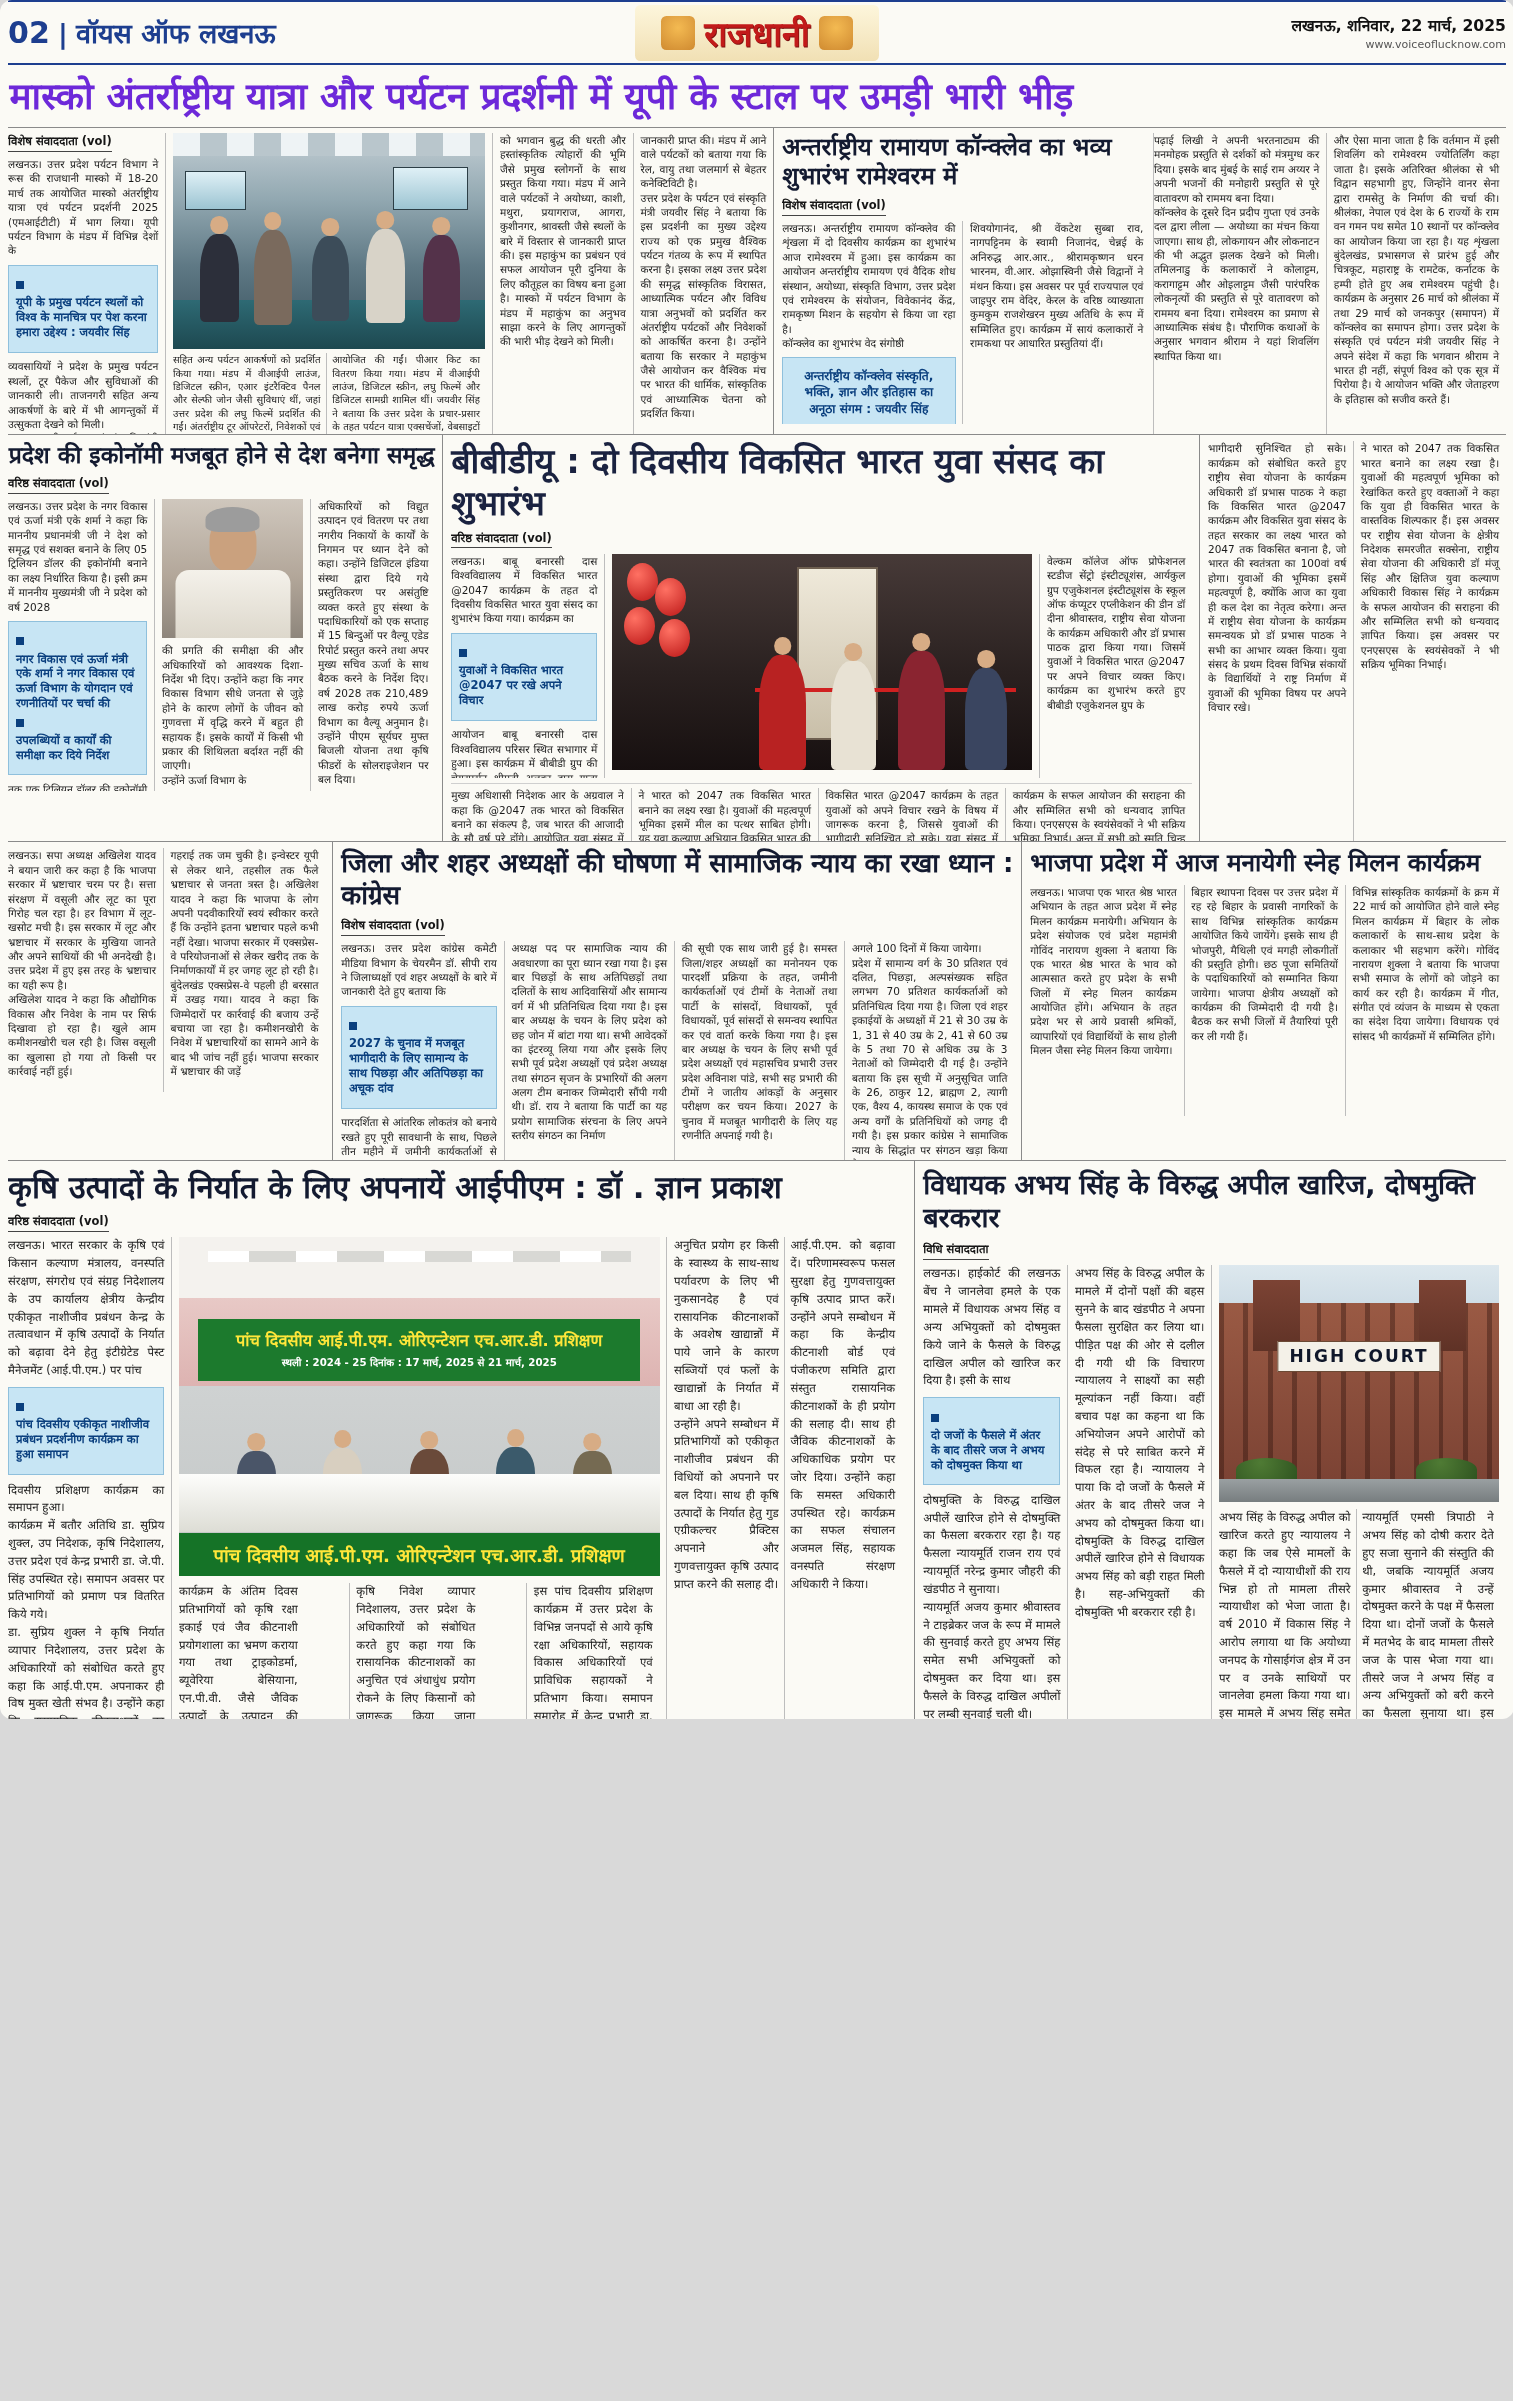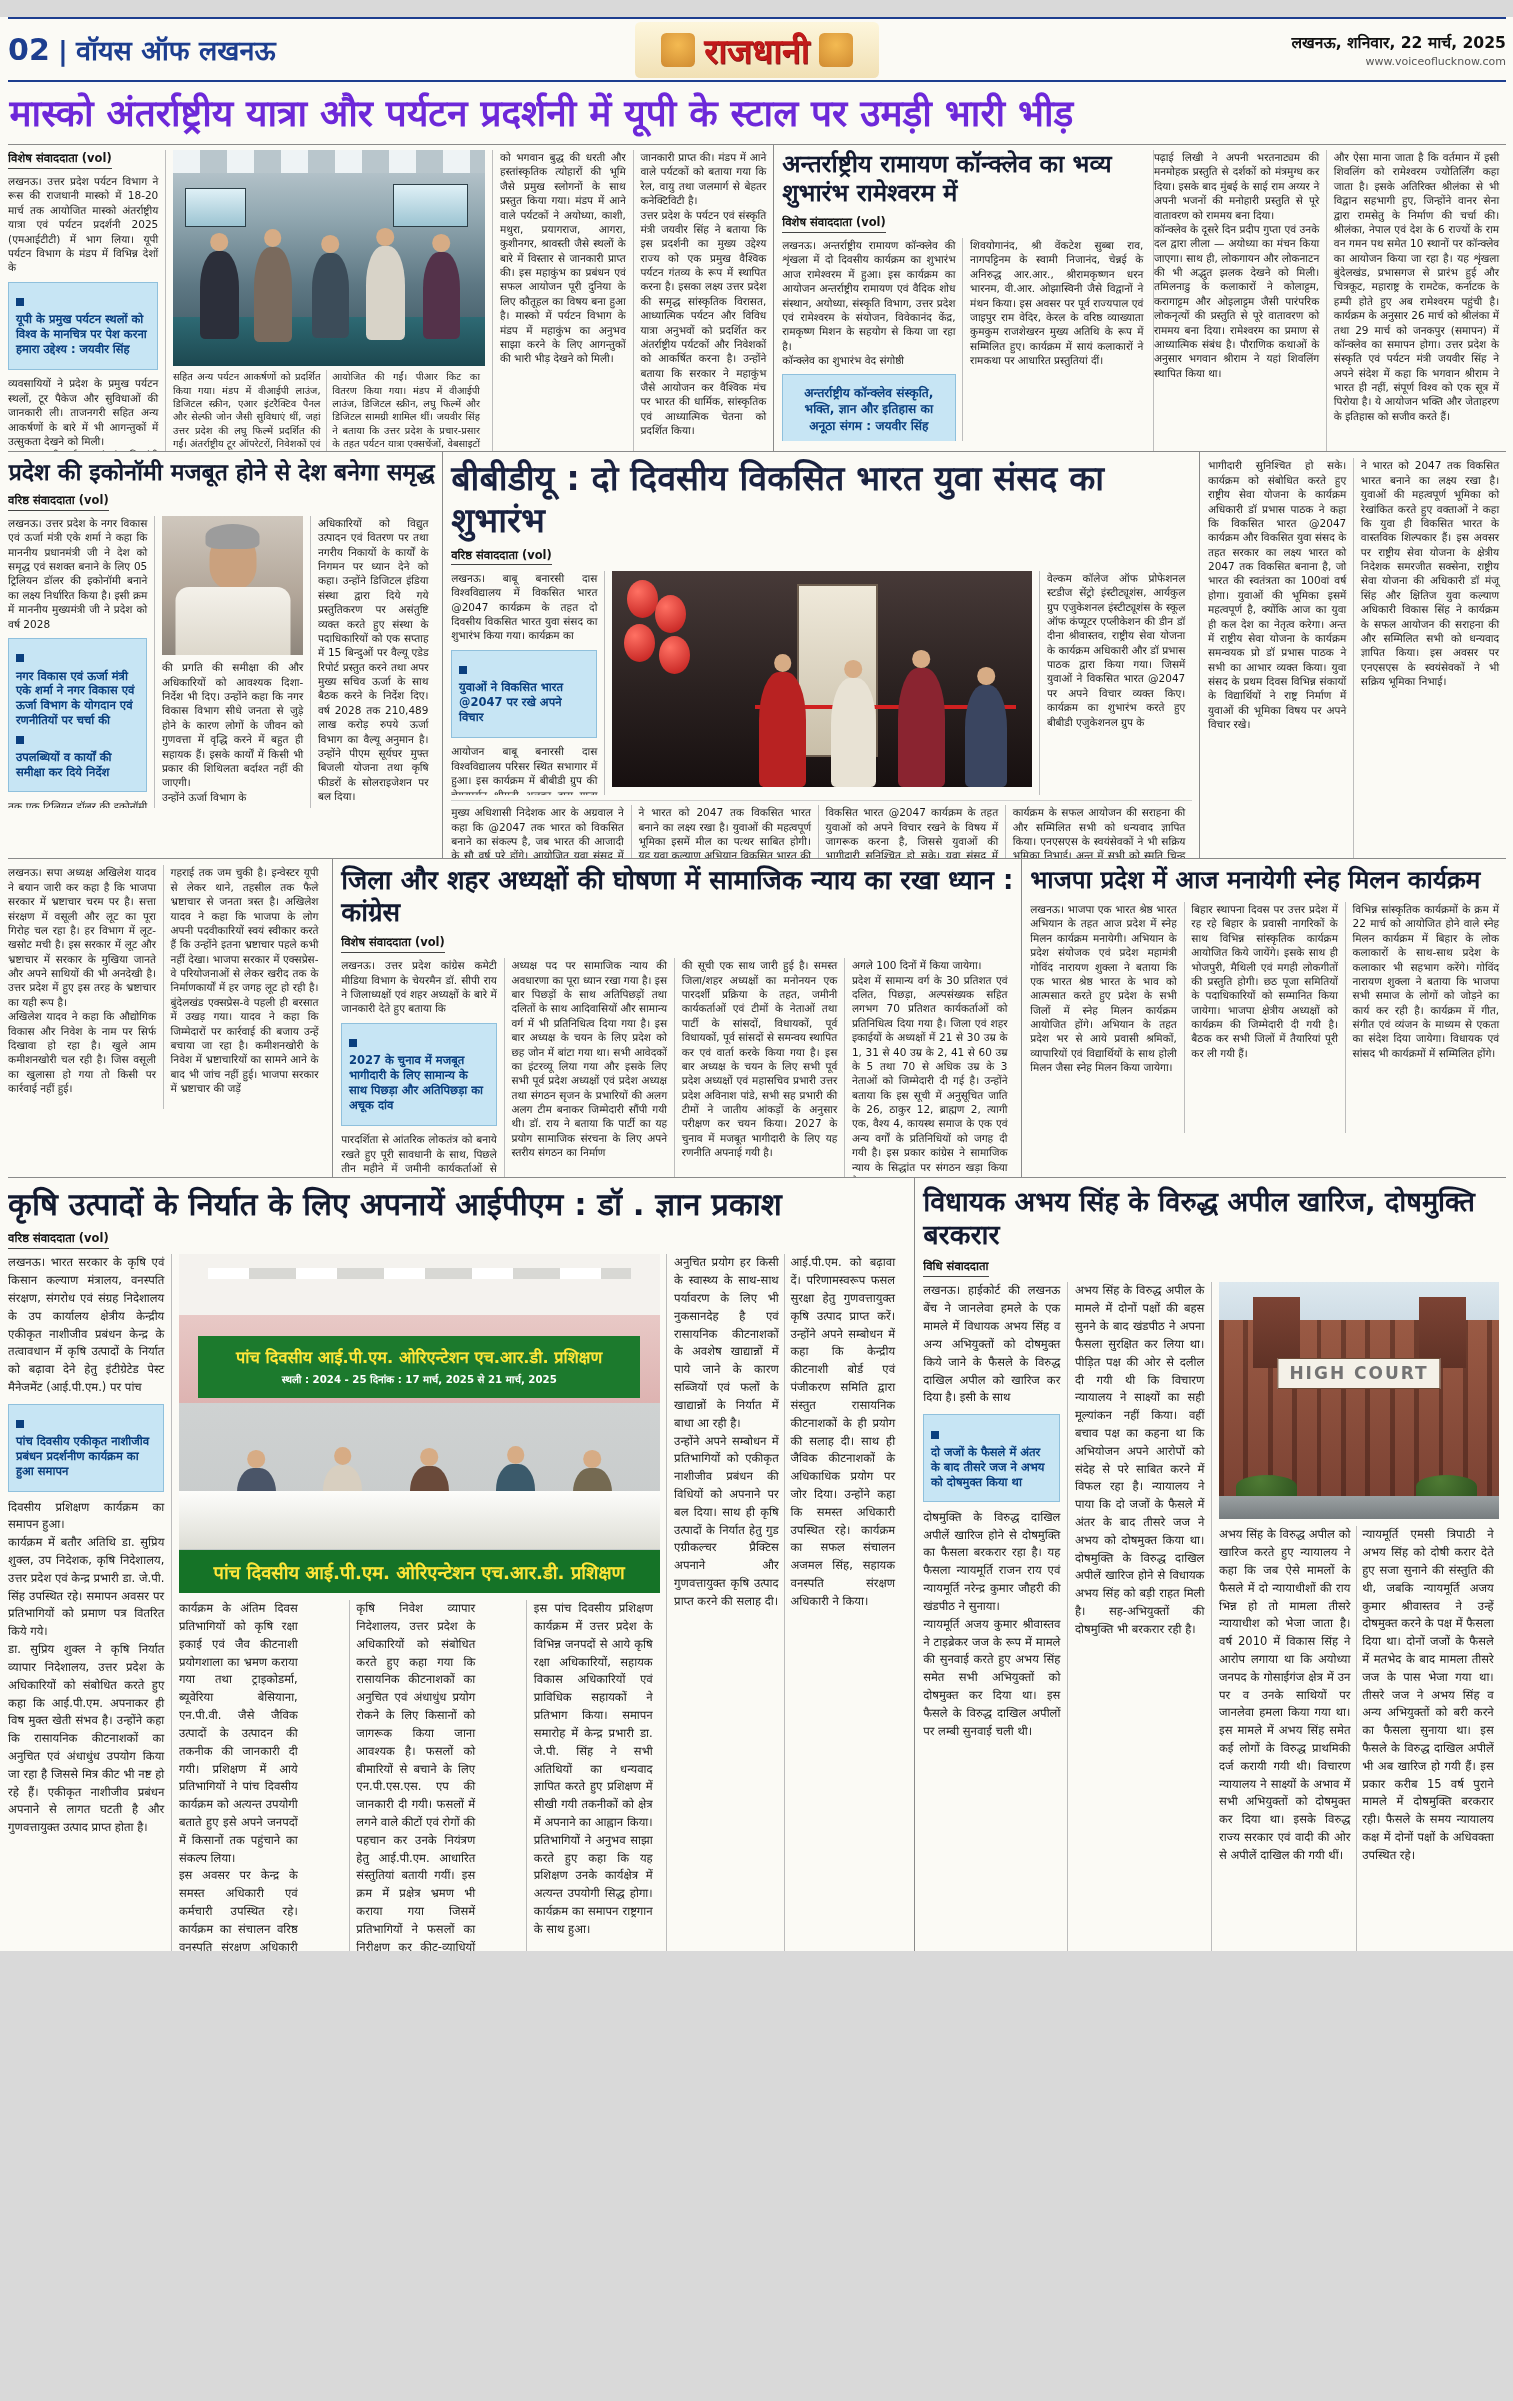--- a/index.html
+++ b/index.html
@@ -1,18 +1,18 @@
 <!DOCTYPE html>
 <html style="font-size:11px"><head>
 <meta charset="utf-8">
 <style>
   * { box-sizing: border-box; margin: 0; padding: 0; }
   html,body { background:#d9d9d9; }
   body { font-family:"DejaVu Sans", sans-serif; color:#161616; }
-  .page { width:1514px; height:1934px; margin:17px auto; background:#fbfaf5; padding:0 8.1px; overflow:hidden; position:relative; }
+  .page { width:1514px; height:1719px; margin:0 auto; background:#fbfaf5; padding:0 8.1px; overflow:hidden; position:relative;border-radius:12px; }
 
   
   .header { height:65px; border-top:2.7px solid #1d3e8f; border-bottom:2.7px solid #1d3e8f;
             display:flex; align-items:center; justify-content:space-between; position:relative; }
   .brand { display:flex; align-items:baseline; gap:8.1px; color:#1d3e8f; }
   .page-num { font-size:30px; font-weight:bold; }
   .brand-sep { font-size:27px; font-weight:bold; color:#1d3e8f; }
   .paper-name { font-size:27px; font-weight:bold; }
   .logo { position:absolute; left:50%; top:3.4px; transform:translateX(-50%);
           width:244px; height:56px; background:linear-gradient(180deg,#fdf6dc,#f1e0b4);
@@ -197,21 +197,21 @@
   .ipm-strip { position:absolute; bottom:0; left:0; right:0; height:43px; background:#157327;
       color:#ffe63a; font-weight:bold; font-size:18.3px; display:flex; align-items:center;
       justify-content:center; text-align:center; }
 
   .scene-court { background:linear-gradient(180deg,#dde8ee 0%,#cfdde6 16%,#8d4f3f 16%); }
   .building { position:absolute; left:0; right:0; top:16%; bottom:10%;
       background:repeating-linear-gradient(90deg, rgba(40,15,10,.38) 0 4.7px, rgba(0,0,0,0) 4.7px 24.4px),
                  linear-gradient(180deg,#9a5a44,#7c4334); }
   .tower { position:absolute; top:6%; width:47px; height:30%; background:linear-gradient(180deg,#7c4334,#5f3226); }
   .court-sign { position:absolute; top:32%; left:50%; transform:translateX(-50%); background:#f4f1e8;
-      color:#737373; font-weight:bold; padding:4.1px 11px; font-size:17px; letter-spacing:2px;
+      color:#0f172a; font-weight:bold; padding:4.1px 11px; font-size:17px; letter-spacing:2px;
       border:1.4px solid #6b4a35; white-space:nowrap; }
   .road { position:absolute; bottom:0; left:0; right:0; height:10%; background:linear-gradient(#9aa0a2,#777d7f); }
   .bush { position:absolute; bottom:9%; width:61px; height:23px; border-radius:50% 50% 0 0;
       background:radial-gradient(circle at 40% 20%, #4f7b34, #2f5420); }
 </style>
 </head>
 <body>
 
 <div class="page">
 

